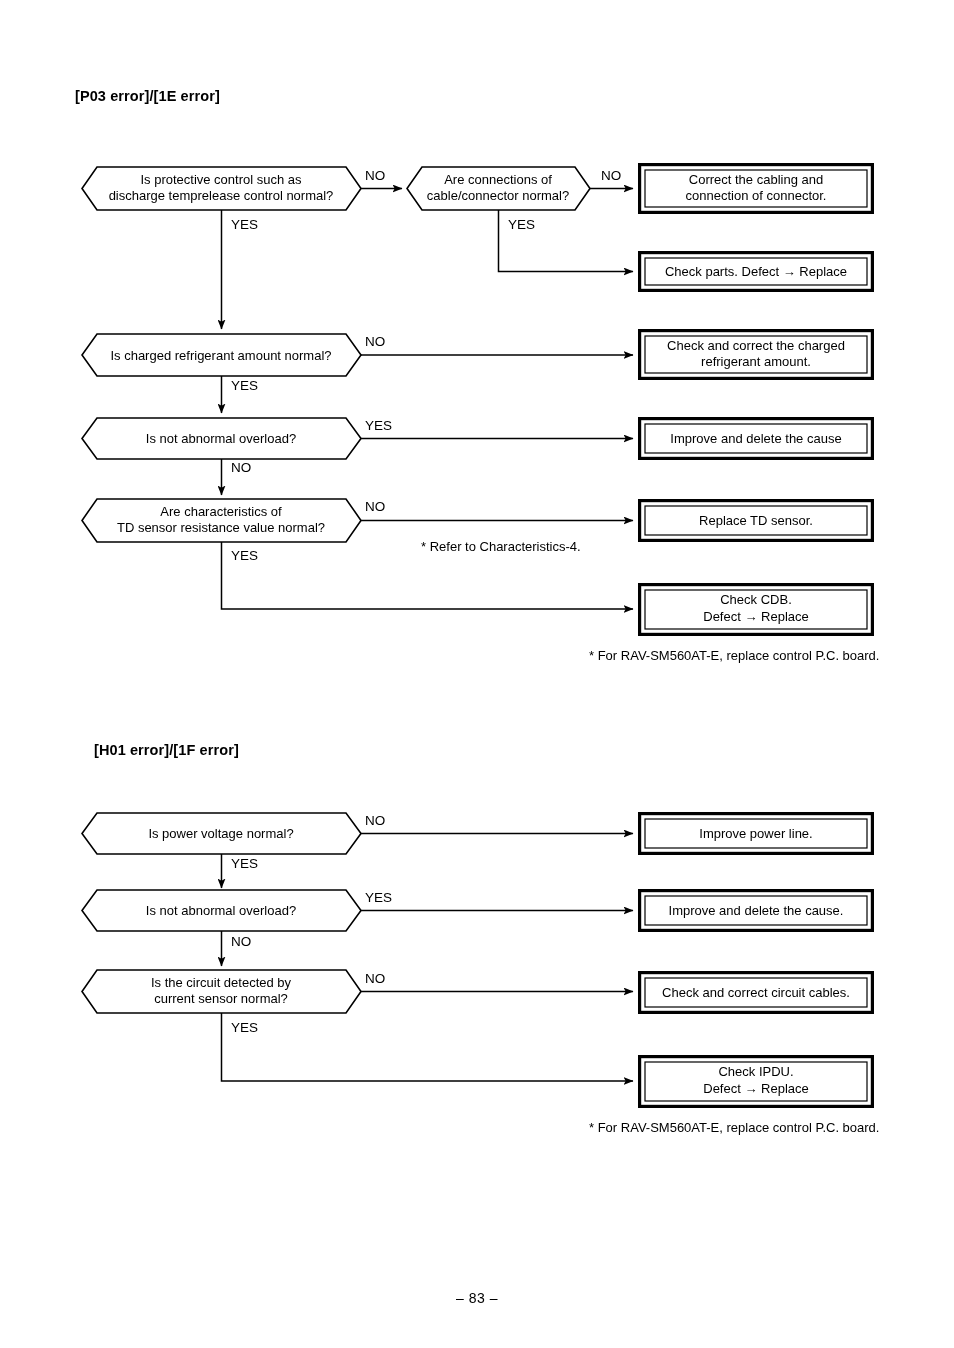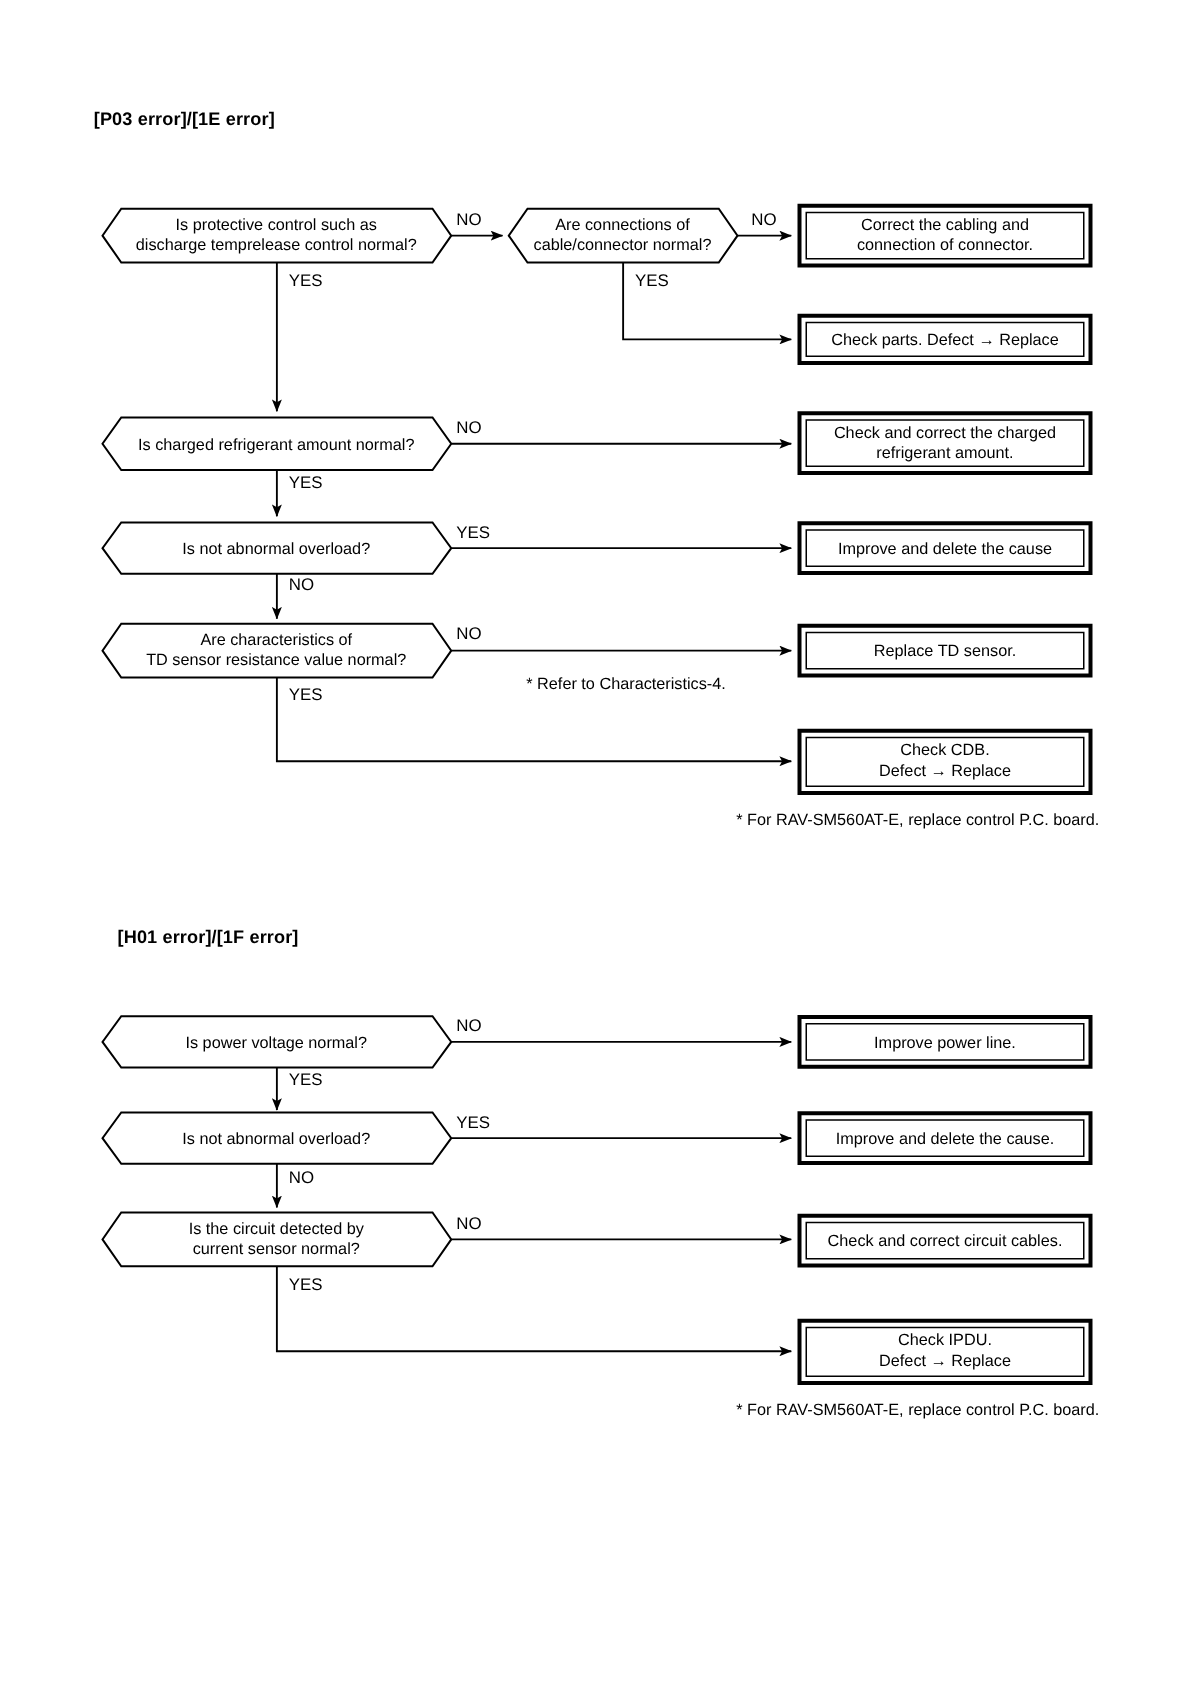--- a/index.html
+++ b/index.html
@@ -95,20 +95,21 @@
   <div class="section-title" id="title-p03">[P03 error]/[1E error]</div>
 
   <div class="section-title" id="title-h01">[H01 error]/[1F error]</div>
 
   <div class="note" id="note-char4">* Refer to Characteristics-4.</div>
 
   <div class="note" id="note-pcb-1">* For RAV-SM560AT-E, replace control P.C. board.</div>
 
   <div class="note" id="note-pcb-2">* For RAV-SM560AT-E, replace control P.C. board.</div>
 
+  <div class="page-number">– 83 –</div>
 
   <svg class="flow" viewBox="0 0 954 1348">
     <defs>
       <marker id="arrowhead" markerWidth="10" markerHeight="8" refX="9.5" refY="4" orient="auto" markerUnits="userSpaceOnUse">
         <path d="M0,0 L10,4 L0,8 L2.2,4 Z" fill="#000000"></path>
       </marker>
     </defs>
 
     <g>
       <path class="hex-shape" d="M97,167 L346,167 L361,188.5 L346,210 L97,210 L82,188.5 Z"></path>

